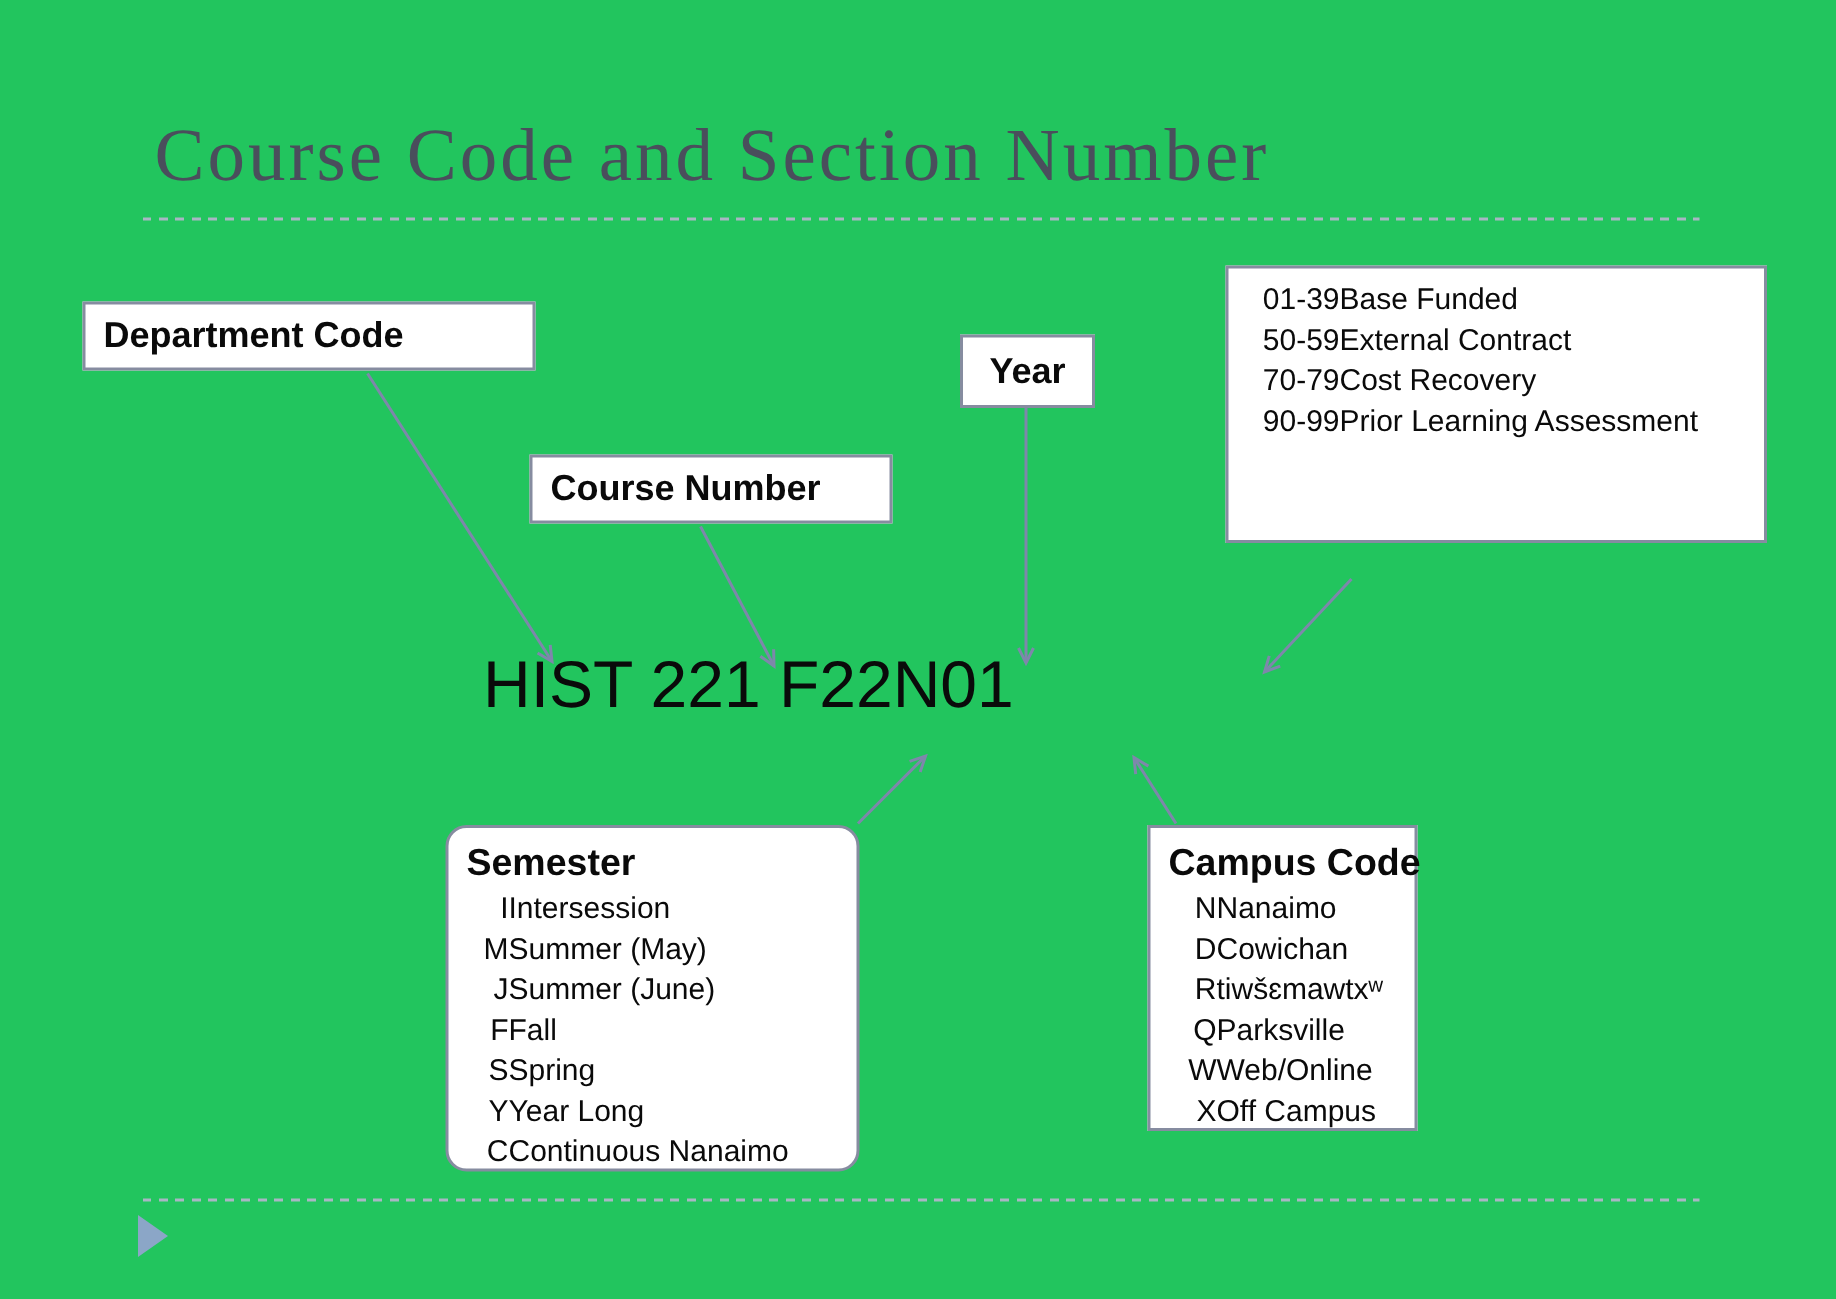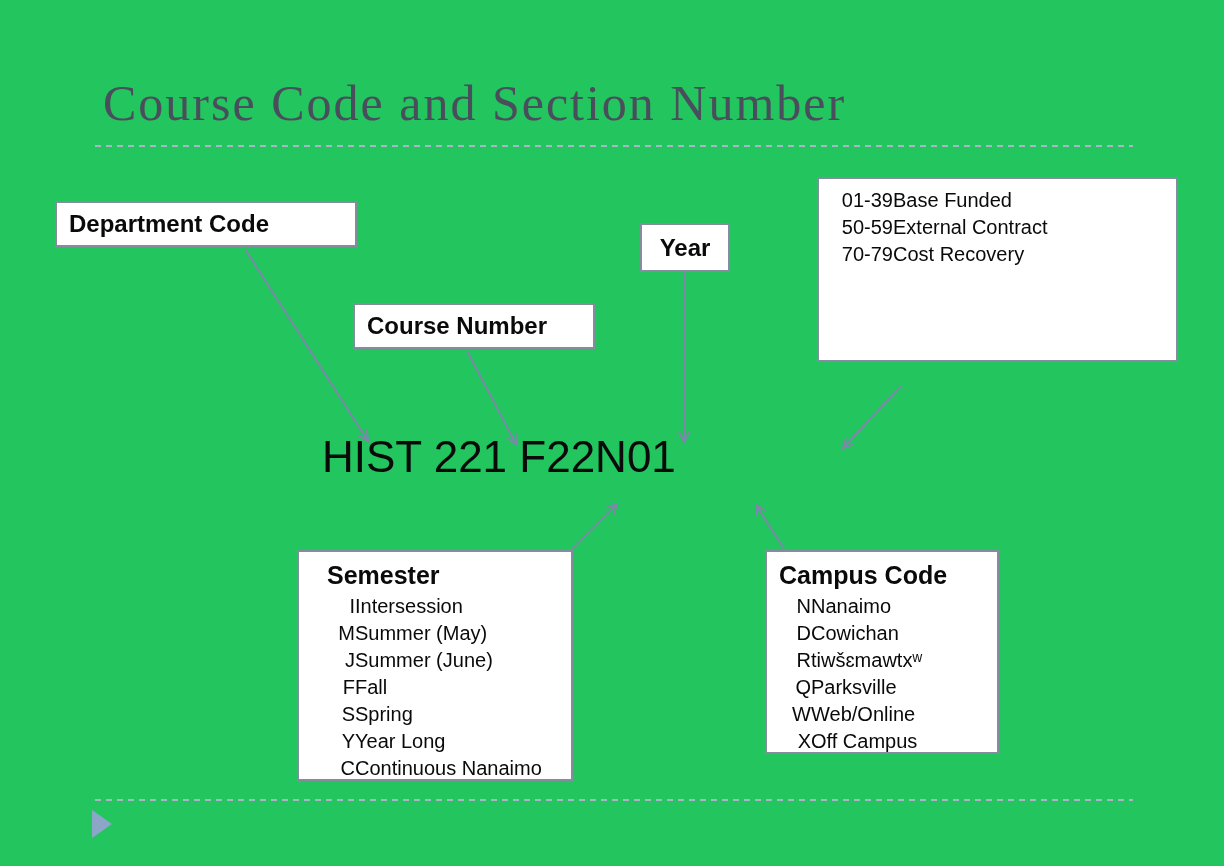--- a/index.html
+++ b/index.html
@@ -39,22 +39,22 @@
   .box .bt{
     font-weight:bold;font-size:25px;line-height:1.25;
     white-space:nowrap;
   }
   .small-label{display:flex;align-items:center;}
   .small-label .bt{font-size:24px;}
   #box-dept{left:55px;top:201px;width:302px;height:46px;padding-left:12px;}
   #box-course{left:353px;top:303px;width:242px;height:46px;padding-left:12px;}
   #box-year{left:640px;top:223px;width:90px;height:49px;justify-content:center;}
   #box-funding{left:817px;top:177px;width:361px;height:185px;padding:6px 12px;}
-  #box-semester{left:297px;top:550px;width:276px;height:231px;padding:8px 28px;}
-  #box-campus{left:765px;top:550px;width:234px;height:204px;padding:8px 12px;}
+  #box-semester{left:297px;top:550px;width:276px;height:231px;padding:8px 12px;border-radius:14px;}
+  #box-campus{left:765px;top:550px;width:180px;height:204px;padding:8px 12px;}
 
   .list{margin-top:2px;text-align:right;}
   .row{display:flex;font-size:20px;line-height:27px;white-space:nowrap;}
   .code{flex:0 0 auto;}
   #box-funding .code{width:62px;}
   #box-semester .code{width:28px;}
   #box-campus .code{width:32px;}
 
   
   .example{
@@ -116,20 +116,24 @@
         <span class="lbl">Base Funded</span>
       </div>
       <div class="row">
         <span class="code">50-59</span>
         <span class="lbl">External Contract</span>
       </div>
       <div class="row">
         <span class="code">70-79</span>
         <span class="lbl">Cost Recovery</span>
       </div>
+      <div class="row">
+        <span class="code">90-99</span>
+        <span class="lbl">Prior Learning Assessment</span>
+      </div>
     </div>
   </div>
 
   <div class="box" id="box-semester">
     <div class="bt">Semester</div>
     <div class="list">
       <div class="row">
         <span class="code">I</span>
         <span class="lbl">Intersession</span>
       </div>

